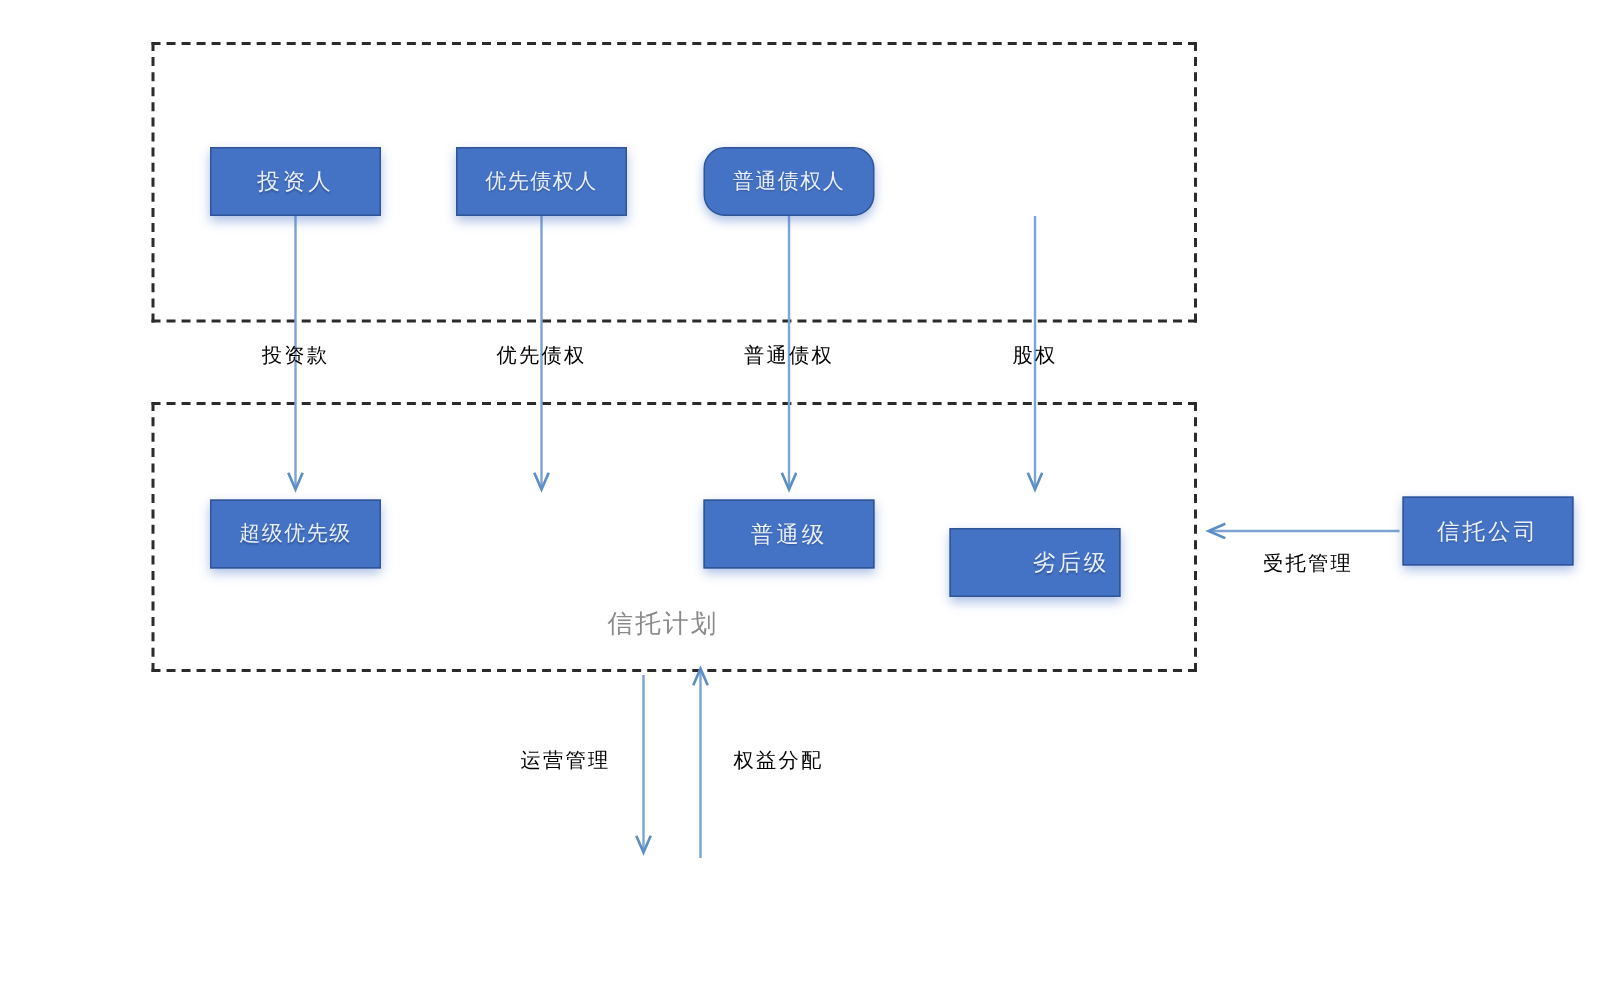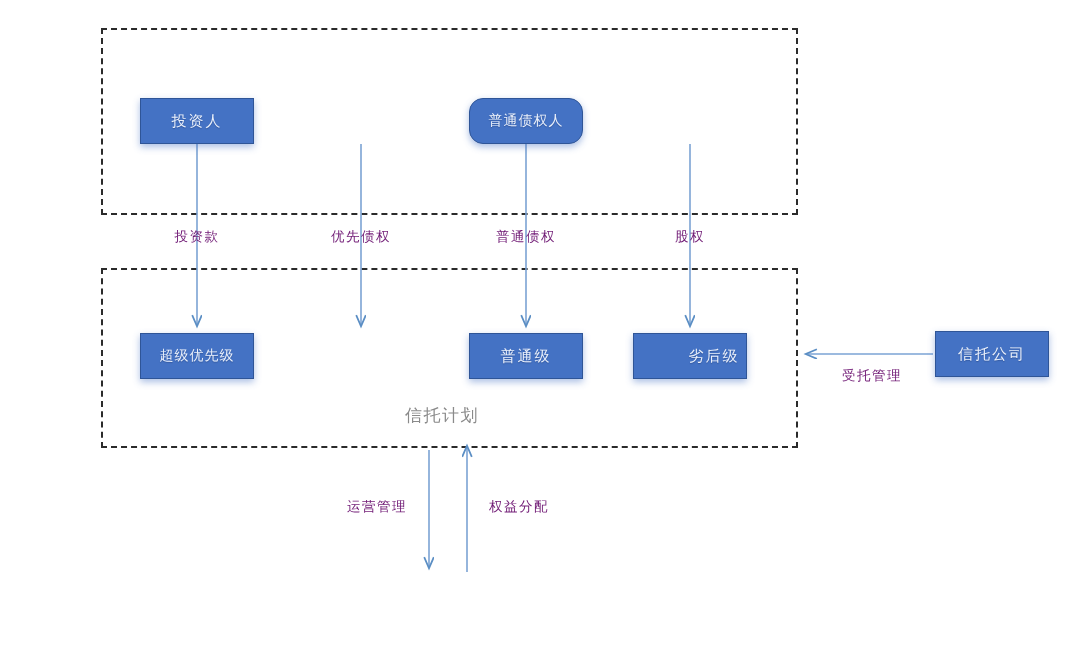--- a/index.html
+++ b/index.html
@@ -39,21 +39,21 @@
     letter-spacing: 2px;
     white-space: nowrap;
     box-shadow: 0 3px 7px rgba(68,114,196,0.45);
     text-shadow: 0 1px 1px rgba(20,40,90,0.35);
   }
   .node.small-text { font-size: 14px; letter-spacing: 1px; }
   
   .conn-label {
     position: absolute;
     font-size: 13.5px;
-    color: #701a75;
+    color: #000000;
     letter-spacing: 1.5px;
     white-space: nowrap;
     text-align: center;
   }
   .plan-label {
     position: absolute;
     font-size: 17px;
     color: #8a8a8a;
     letter-spacing: 1.5px;
     white-space: nowrap;
@@ -92,30 +92,31 @@
 
       <line x1="906" y1="354" x2="779" y2="354" marker-end="url(#ah)"></line>
 
       <line x1="402" y1="450" x2="402" y2="568" marker-end="url(#ah)"></line>
 
       <line x1="440" y1="572" x2="440" y2="446" marker-end="url(#ah)"></line>
     </g>
   </svg>
 
   <div class="node" style="left:113px; top:98px; width:114px; height:46px;">投资人</div>
+  <div class="node small-text" style="left:277px; top:98px; width:114px; height:46px;">优先债权人</div>
   <div class="node small-text" style="left:442px; top:98px; width:114px; height:46px;border-radius:14px;">普通债权人</div>
 
   <div class="conn-label" style="left:120px; top:228px; width:100px;">投资款</div>
   <div class="conn-label" style="left:284px; top:228px; width:100px;">优先债权</div>
   <div class="conn-label" style="left:449px; top:228px; width:100px;">普通债权</div>
   <div class="conn-label" style="left:613px; top:228px; width:100px;">股权</div>
 
   <div class="node small-text" style="left:113px; top:333px; width:114px; height:46px;">超级优先级</div>
   <div class="node" style="left:442px; top:333px; width:114px; height:46px;">普通级</div>
-  <div class="node" style="left:606px; top:333px; width:114px; height:46px;padding-left:48px;">劣后级</div>
+  <div class="node" style="left:606px; top:352px; width:114px; height:46px;padding-left:48px;">劣后级</div>
 
   <div class="plan-label" style="left:378px; top:404px;">信托计划</div>
 
   <div class="node" style="left:908px; top:331px; width:114px; height:46px;">信托公司</div>
   <div class="conn-label" style="left:795px; top:367px; width:100px;">受托管理</div>
 
   <div class="conn-label" style="left:305px; top:498px; width:90px;">运营管理</div>
   <div class="conn-label" style="left:447px; top:498px; width:90px;">权益分配</div>
 
 </div>

